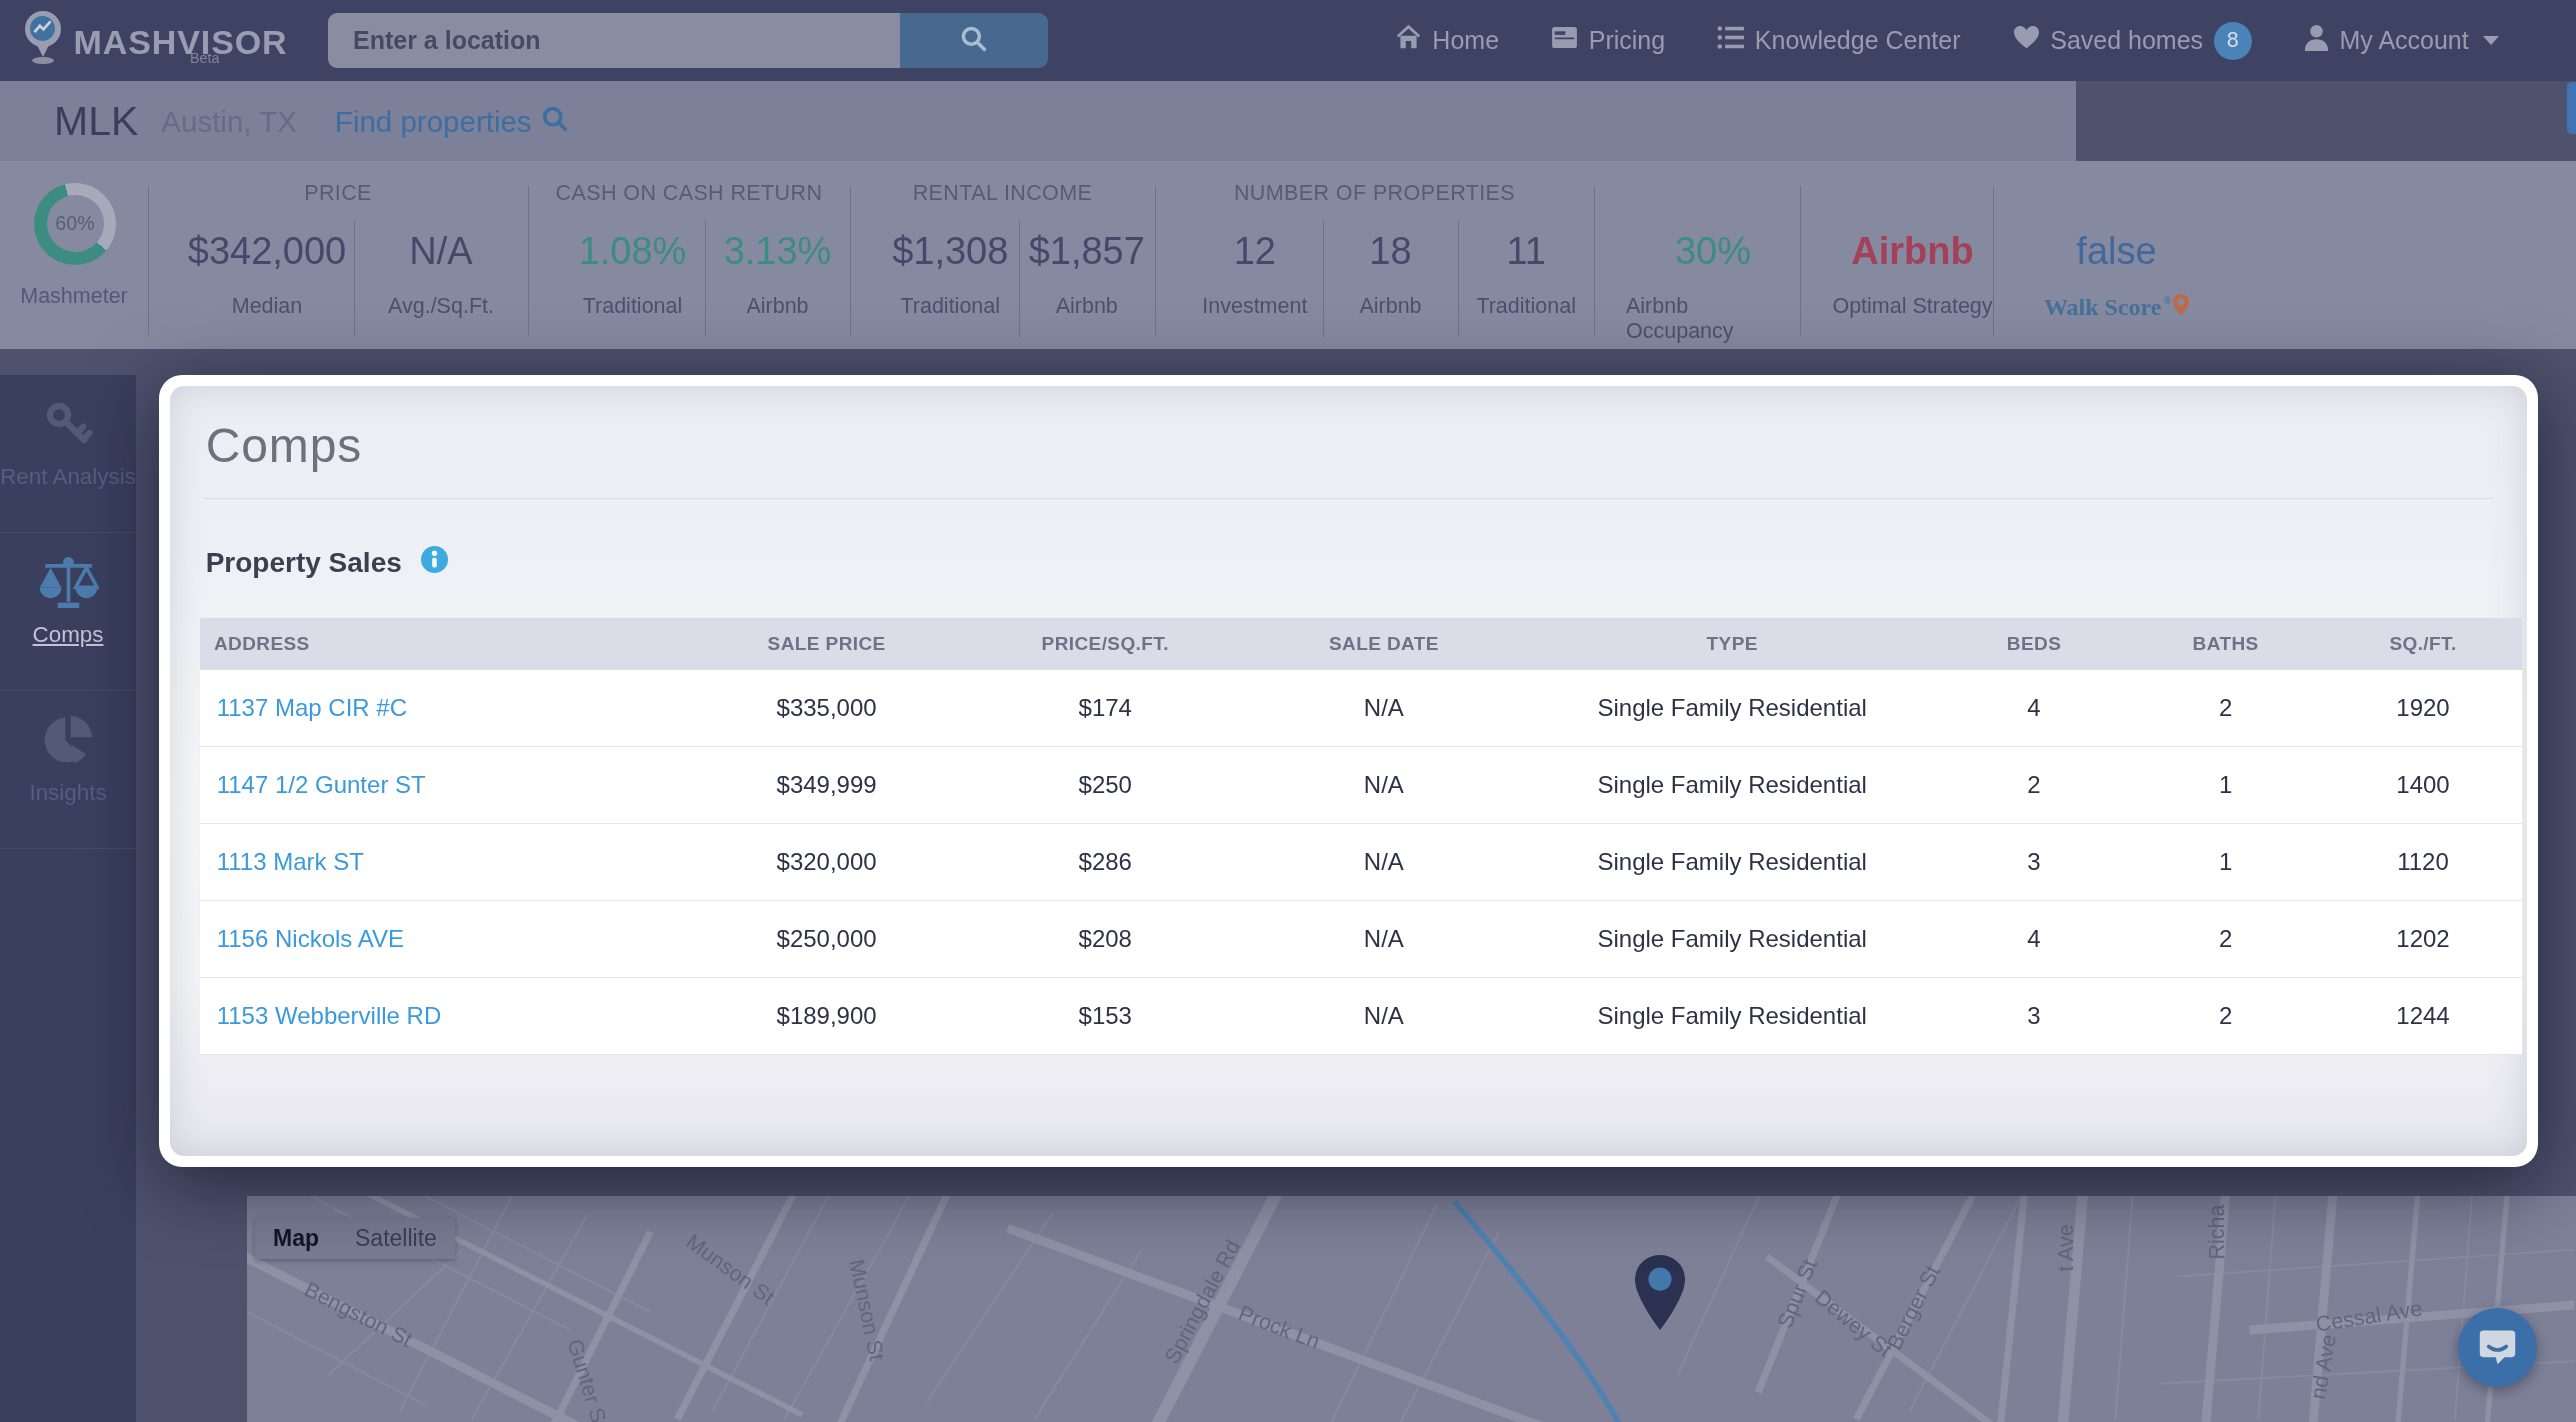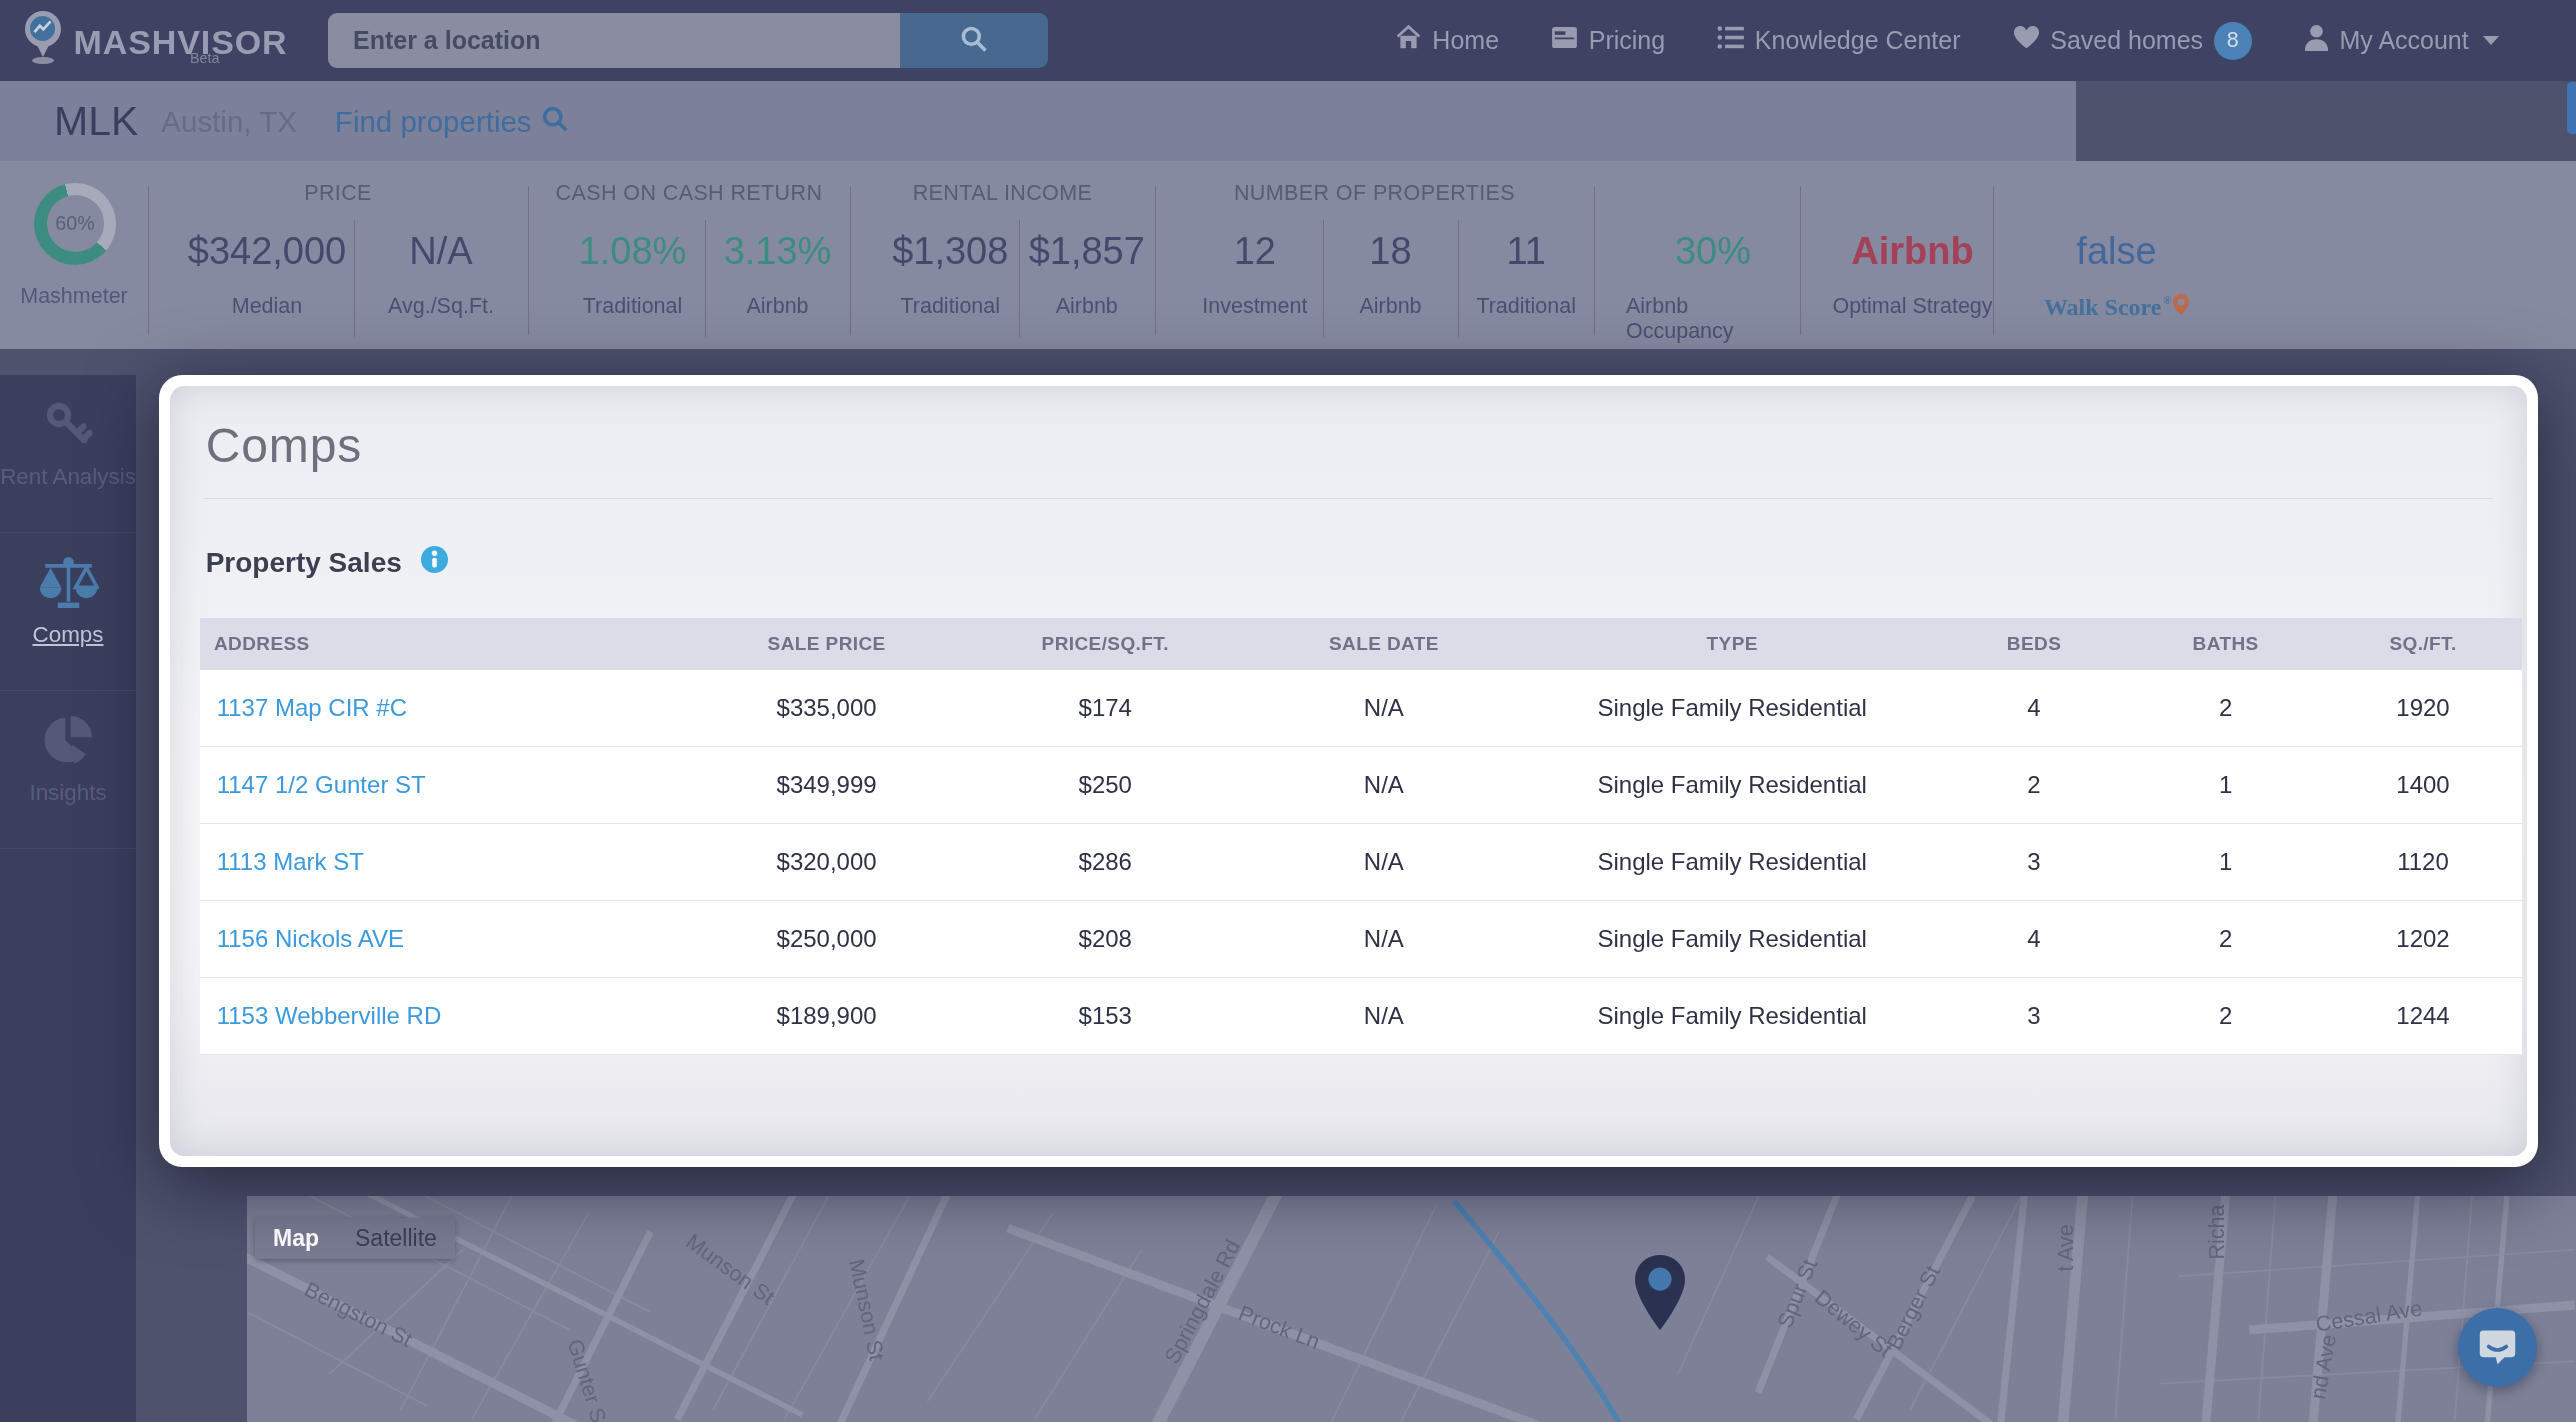--- a/index.html
+++ b/index.html
@@ -76,21 +76,21 @@
   .sb-item.active .sb-label { color:#c0c4d6; text-decoration:underline; }
 
   
   .map { position:absolute; left:247px; top:1196px; right:0; bottom:0; background:#7d8097; overflow:hidden; z-index:2; }
   .map svg.roads { position:absolute; left:0; top:0; }
   .st-label { position:absolute; font-size:21.5px; color:#61657e; white-space:nowrap;
     transform:translate(-50%,-50%) rotate(var(--r)); }
   .map-ctl { position:absolute; left:8px; top:21.5px; display:flex; background:#787b92;
     border-radius:2.7px; box-shadow:0 1.8px 5.4px rgba(20,22,40,.3); z-index:3; }
   .map-ctl .mbtn { padding:7.2px 18px; font-size:23px; color:#3a3f55; cursor:pointer; }
-  .map-ctl .mbtn.active { font-weight:700; color:#ffffff; }
+  .map-ctl .mbtn.active { font-weight:700; color:#0f172a; }
   .marker { position:absolute; left:1388px; top:59px; width:50px; height:75px; cursor:pointer; z-index:2; }
 
   
   .modal { position:absolute; left:159px; top:375px; width:2379px; height:792px; background:#fff;
     border-radius:23px; padding:10.7px; box-shadow:0 16px 72px rgba(8,10,28,.6); z-index:10; }
   .modal-inner { width:100%; height:100%; border-radius:14.3px; overflow:hidden; position:relative;
     background:linear-gradient(180deg,#ecedf3 0,#eff0f5 22%,#f6f6f9 55%,#f3f3f7 78%,#e7e7ee 100%);
     box-shadow:inset 0 0 36px rgba(120,122,140,.25); }
   .modal-title { margin:32px 36px 0; font-size:48px; color:#6e717d; letter-spacing:0.9px; }
   .modal-divider { margin:25px 34px 0; border-bottom:1.8px solid #d9dae2; }

